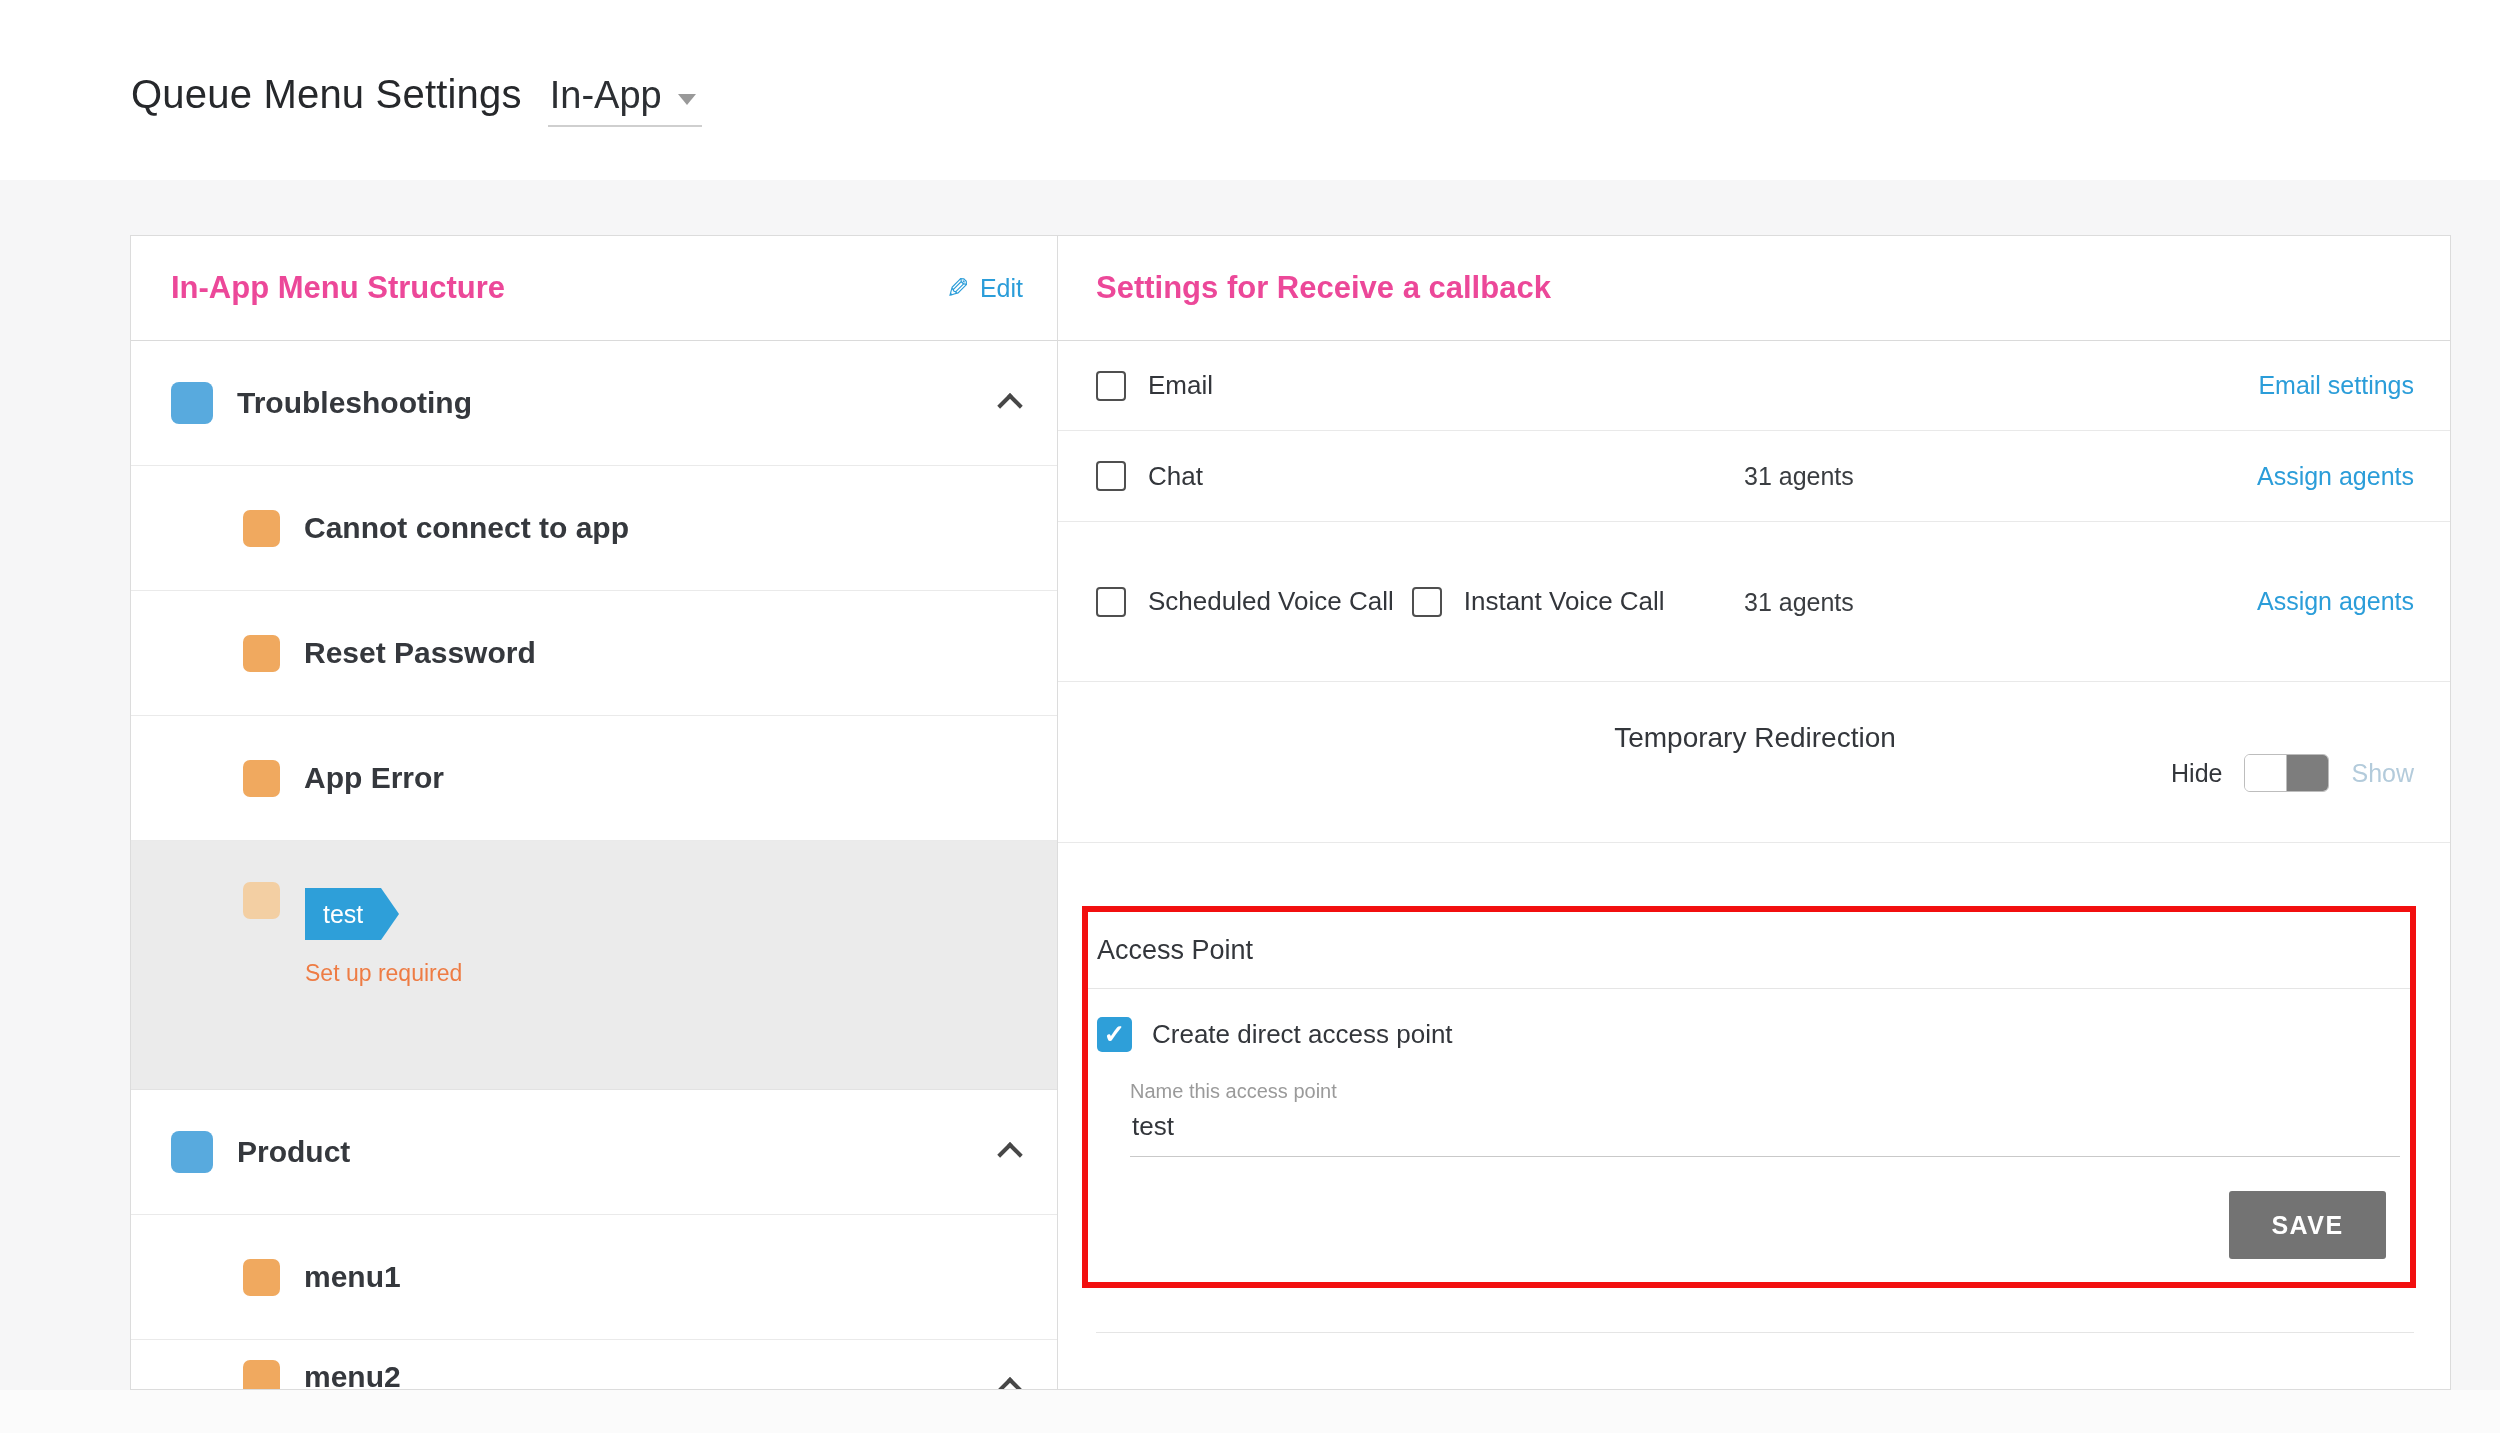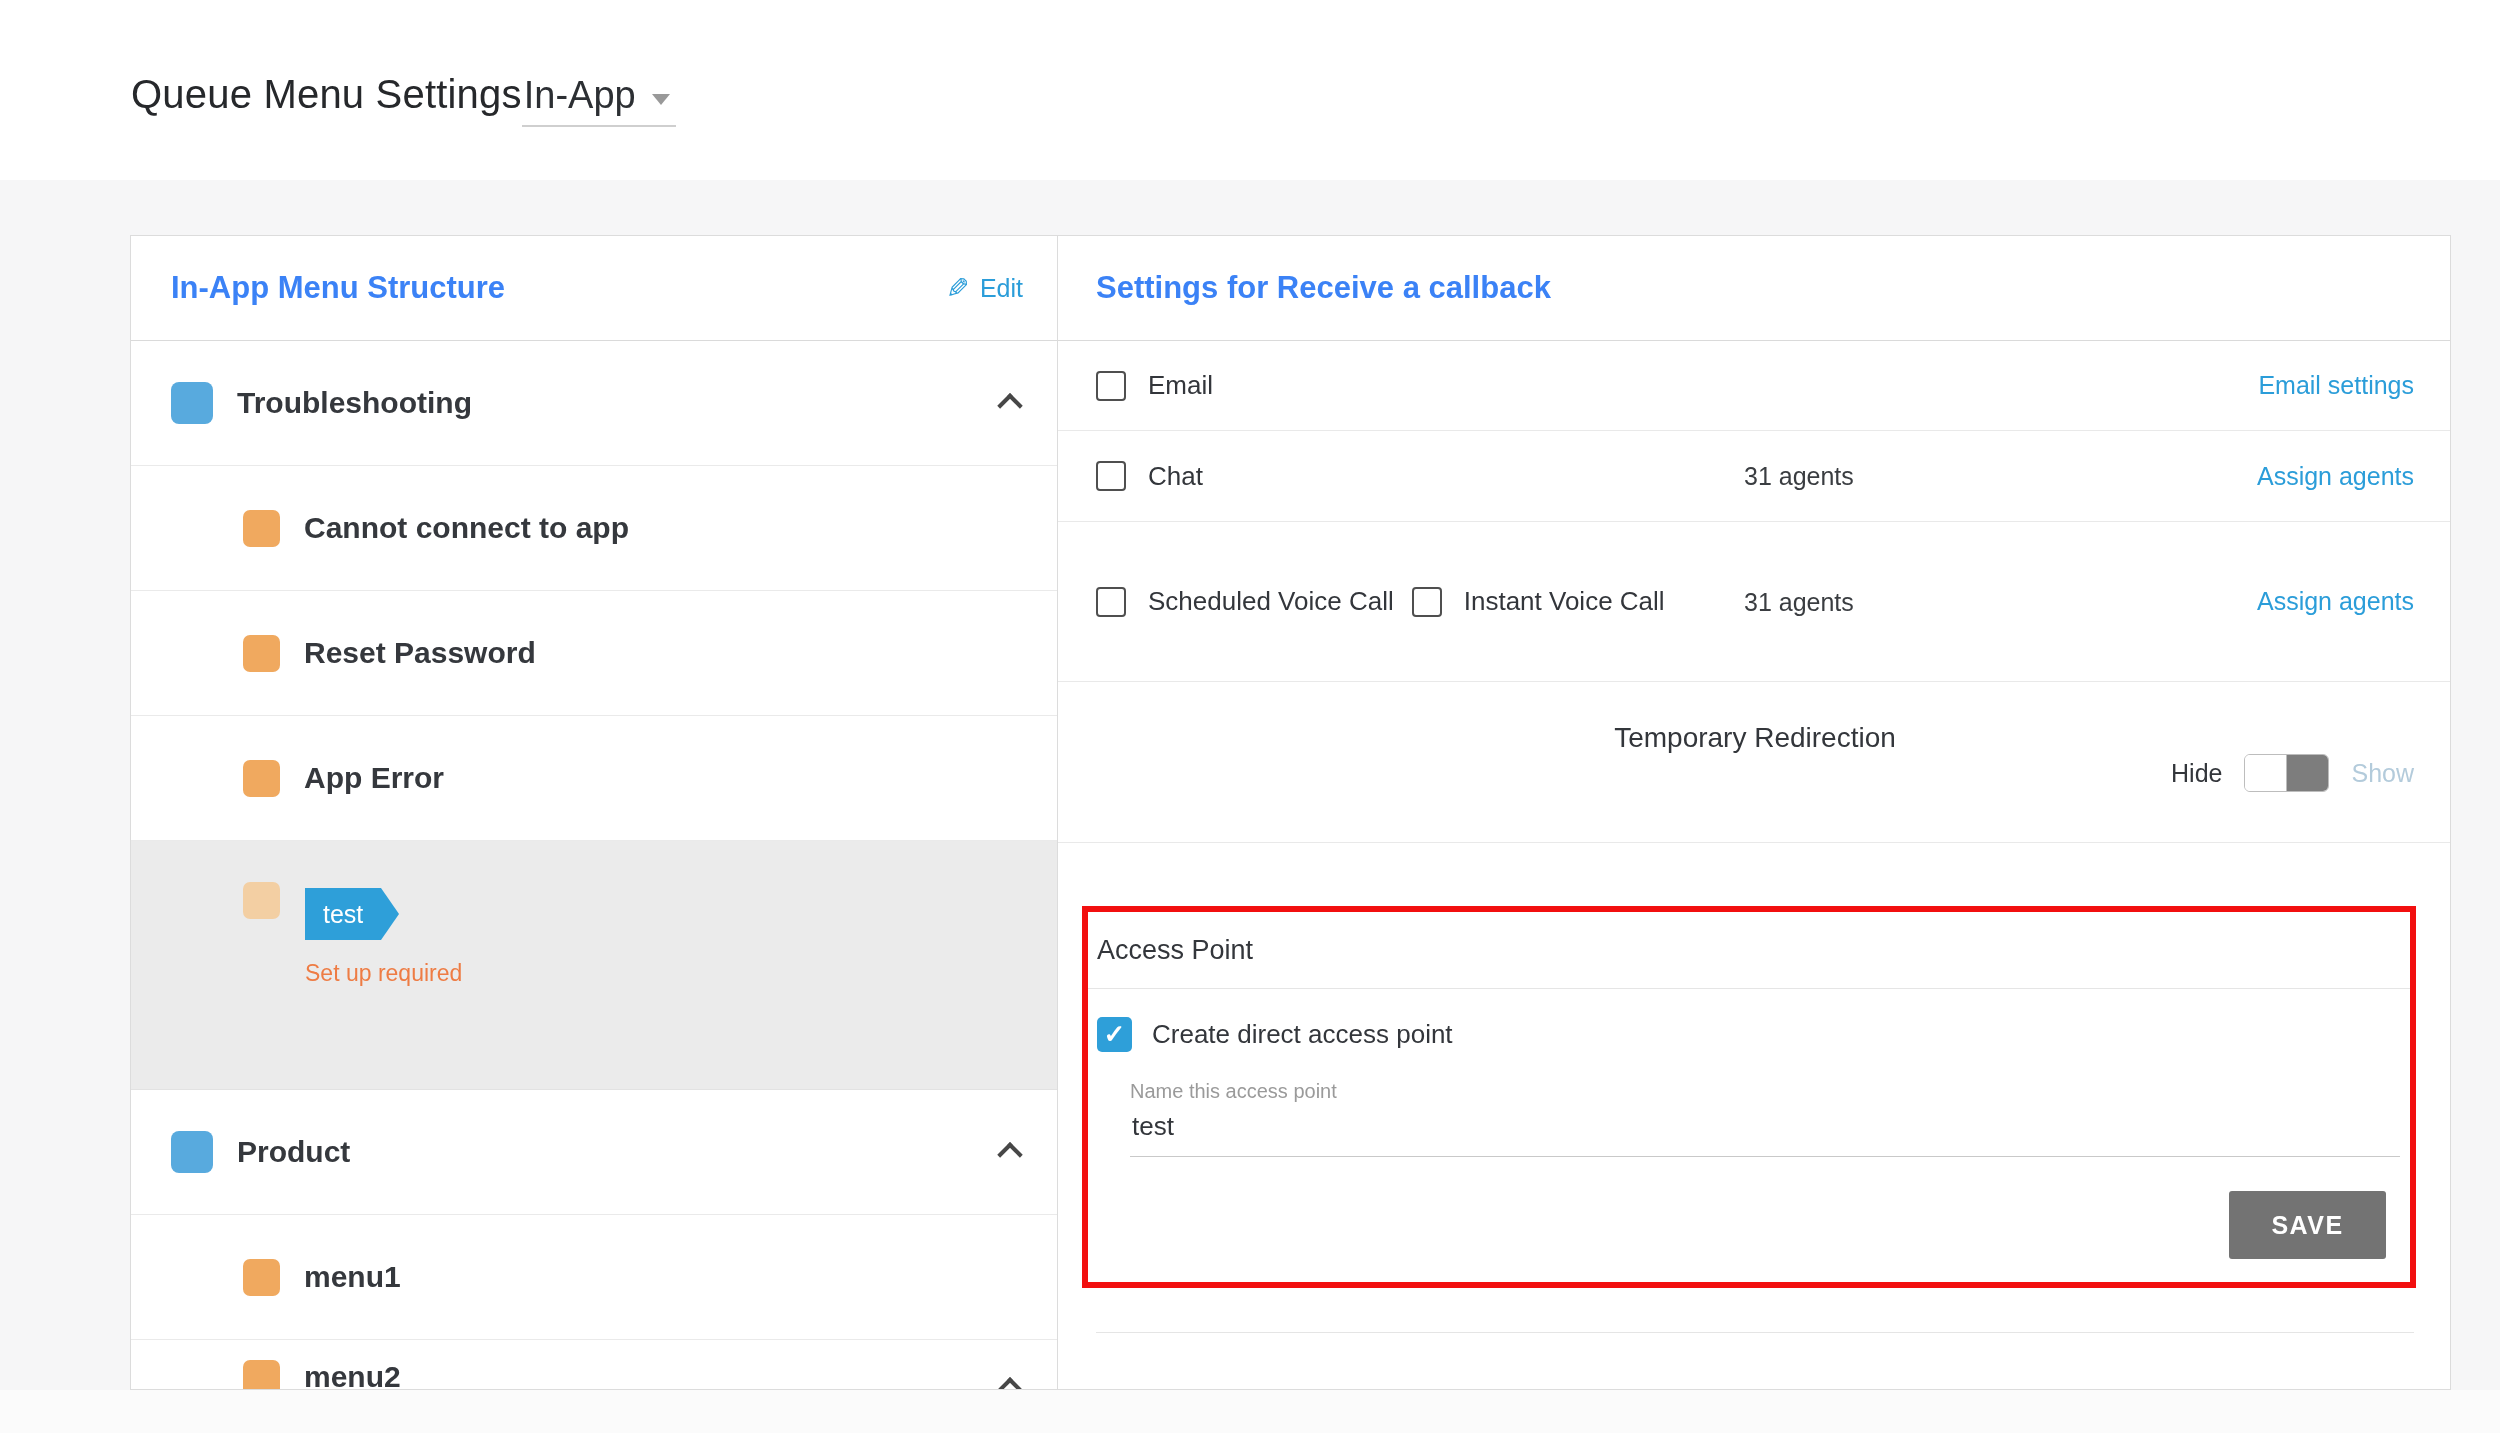--- a/index.html
+++ b/index.html
@@ -1,39 +1,39 @@
 <!DOCTYPE html>
 <html><head>
 <meta charset="utf-8">
 <style>
   * { margin:0; padding:0; box-sizing:border-box; }
   html,body { width:2500px; height:1433px; overflow:hidden;
     font-family:"Liberation Sans", sans-serif; background:#f6f6f7; color:#33363b; }
 
   
   .topbar { position:absolute; top:0; left:0; width:2500px; height:180px; background:#ffffff; }
-  .topbar-inner { display:flex; align-items:baseline; padding:72px 0 0 131px; }
+  .topbar-inner { display:flex; align-items:baseline; padding:72px 0 0 131px; gap:26px; }
   .page-title { font-size:40px; font-weight:500; color:#26282b; letter-spacing:0.2px; }
   .channel-select { display:inline-flex; align-items:center; gap:16px; cursor:pointer;
     border-bottom:2px solid #cfcfcf; padding:0 6px 8px 2px; }
   .channel-select .ch-label { font-size:38px; color:#2c2f33; }
   .caret-down { width:0; height:0; border-left:9px solid transparent; border-right:9px solid transparent;
     border-top:11px solid #999; margin-top:8px; }
 
   
   .content { position:absolute; top:180px; left:0; right:0; bottom:0; background:#f6f6f7; }
   .footer-strip { position:absolute; top:1210px; left:0; right:0; height:43px; background:#fbfbfb; }
   .card { position:absolute; left:130px; top:55px; width:2321px; height:1155px; background:#fff;
     border:1px solid #dcdcdc; display:flex; overflow:hidden; }
 
   
   .left-panel { width:927px; border-right:1px solid #dcdcdc; flex:none; }
   .panel-header { height:105px; display:flex; align-items:center; border-bottom:1px solid #dadada; }
   .left-panel .panel-header { padding:0 34px 0 40px; }
-  .panel-title { font-size:31px; font-weight:700; color:#3b82f6;text-align:center; }
+  .panel-title { font-size:31px; font-weight:700; color:#ec4899;text-align:center; }
   .edit-link { margin-left:auto; display:flex; align-items:center; gap:10px; color:#2b9dd9;
     font-size:25px; cursor:pointer; }
   .pencil { font-size:28px; color:#2b9dd9; transform:scaleX(-1); display:inline-block; }
 
   .tree-row { position:relative; height:125px; display:flex; align-items:center;
     border-bottom:1px solid #eaeaea; cursor:pointer; }
   .sq { flex:none; border-radius:8px; }
   .sq.cat { width:42px; height:42px; background:#58aade; }
   .sq.item { width:37px; height:37px; background:#f0a95f; border-radius:7px; }
   .sq.item-light { width:37px; height:37px; background:#f3cfa3; border-radius:7px; }

